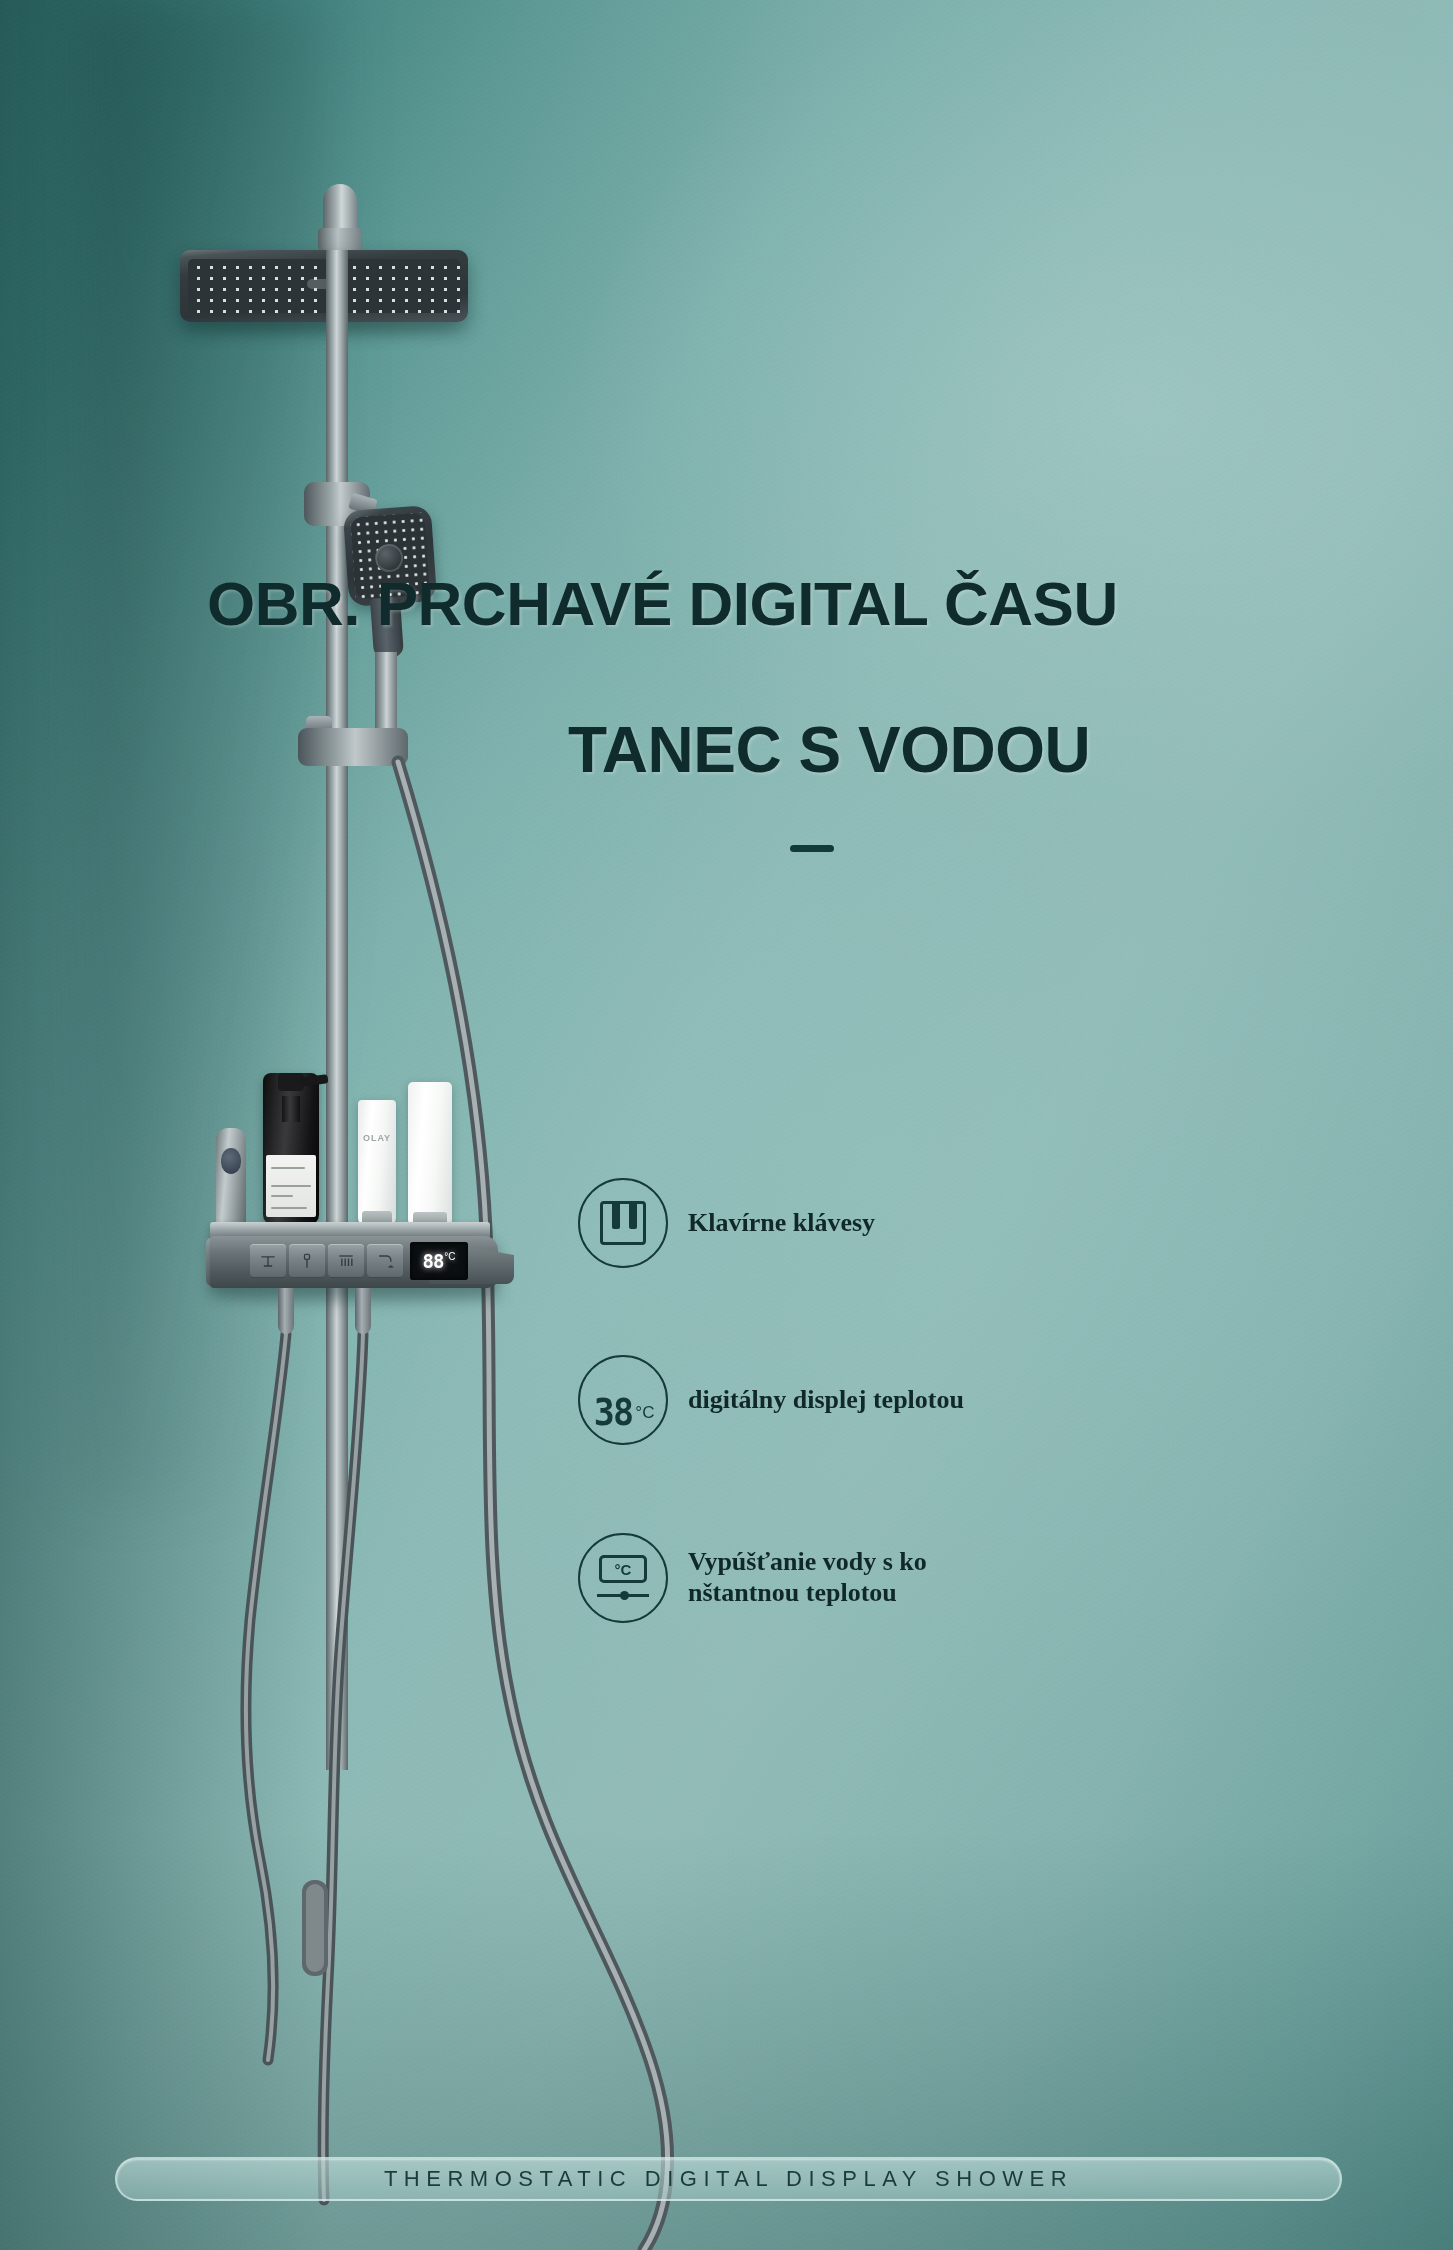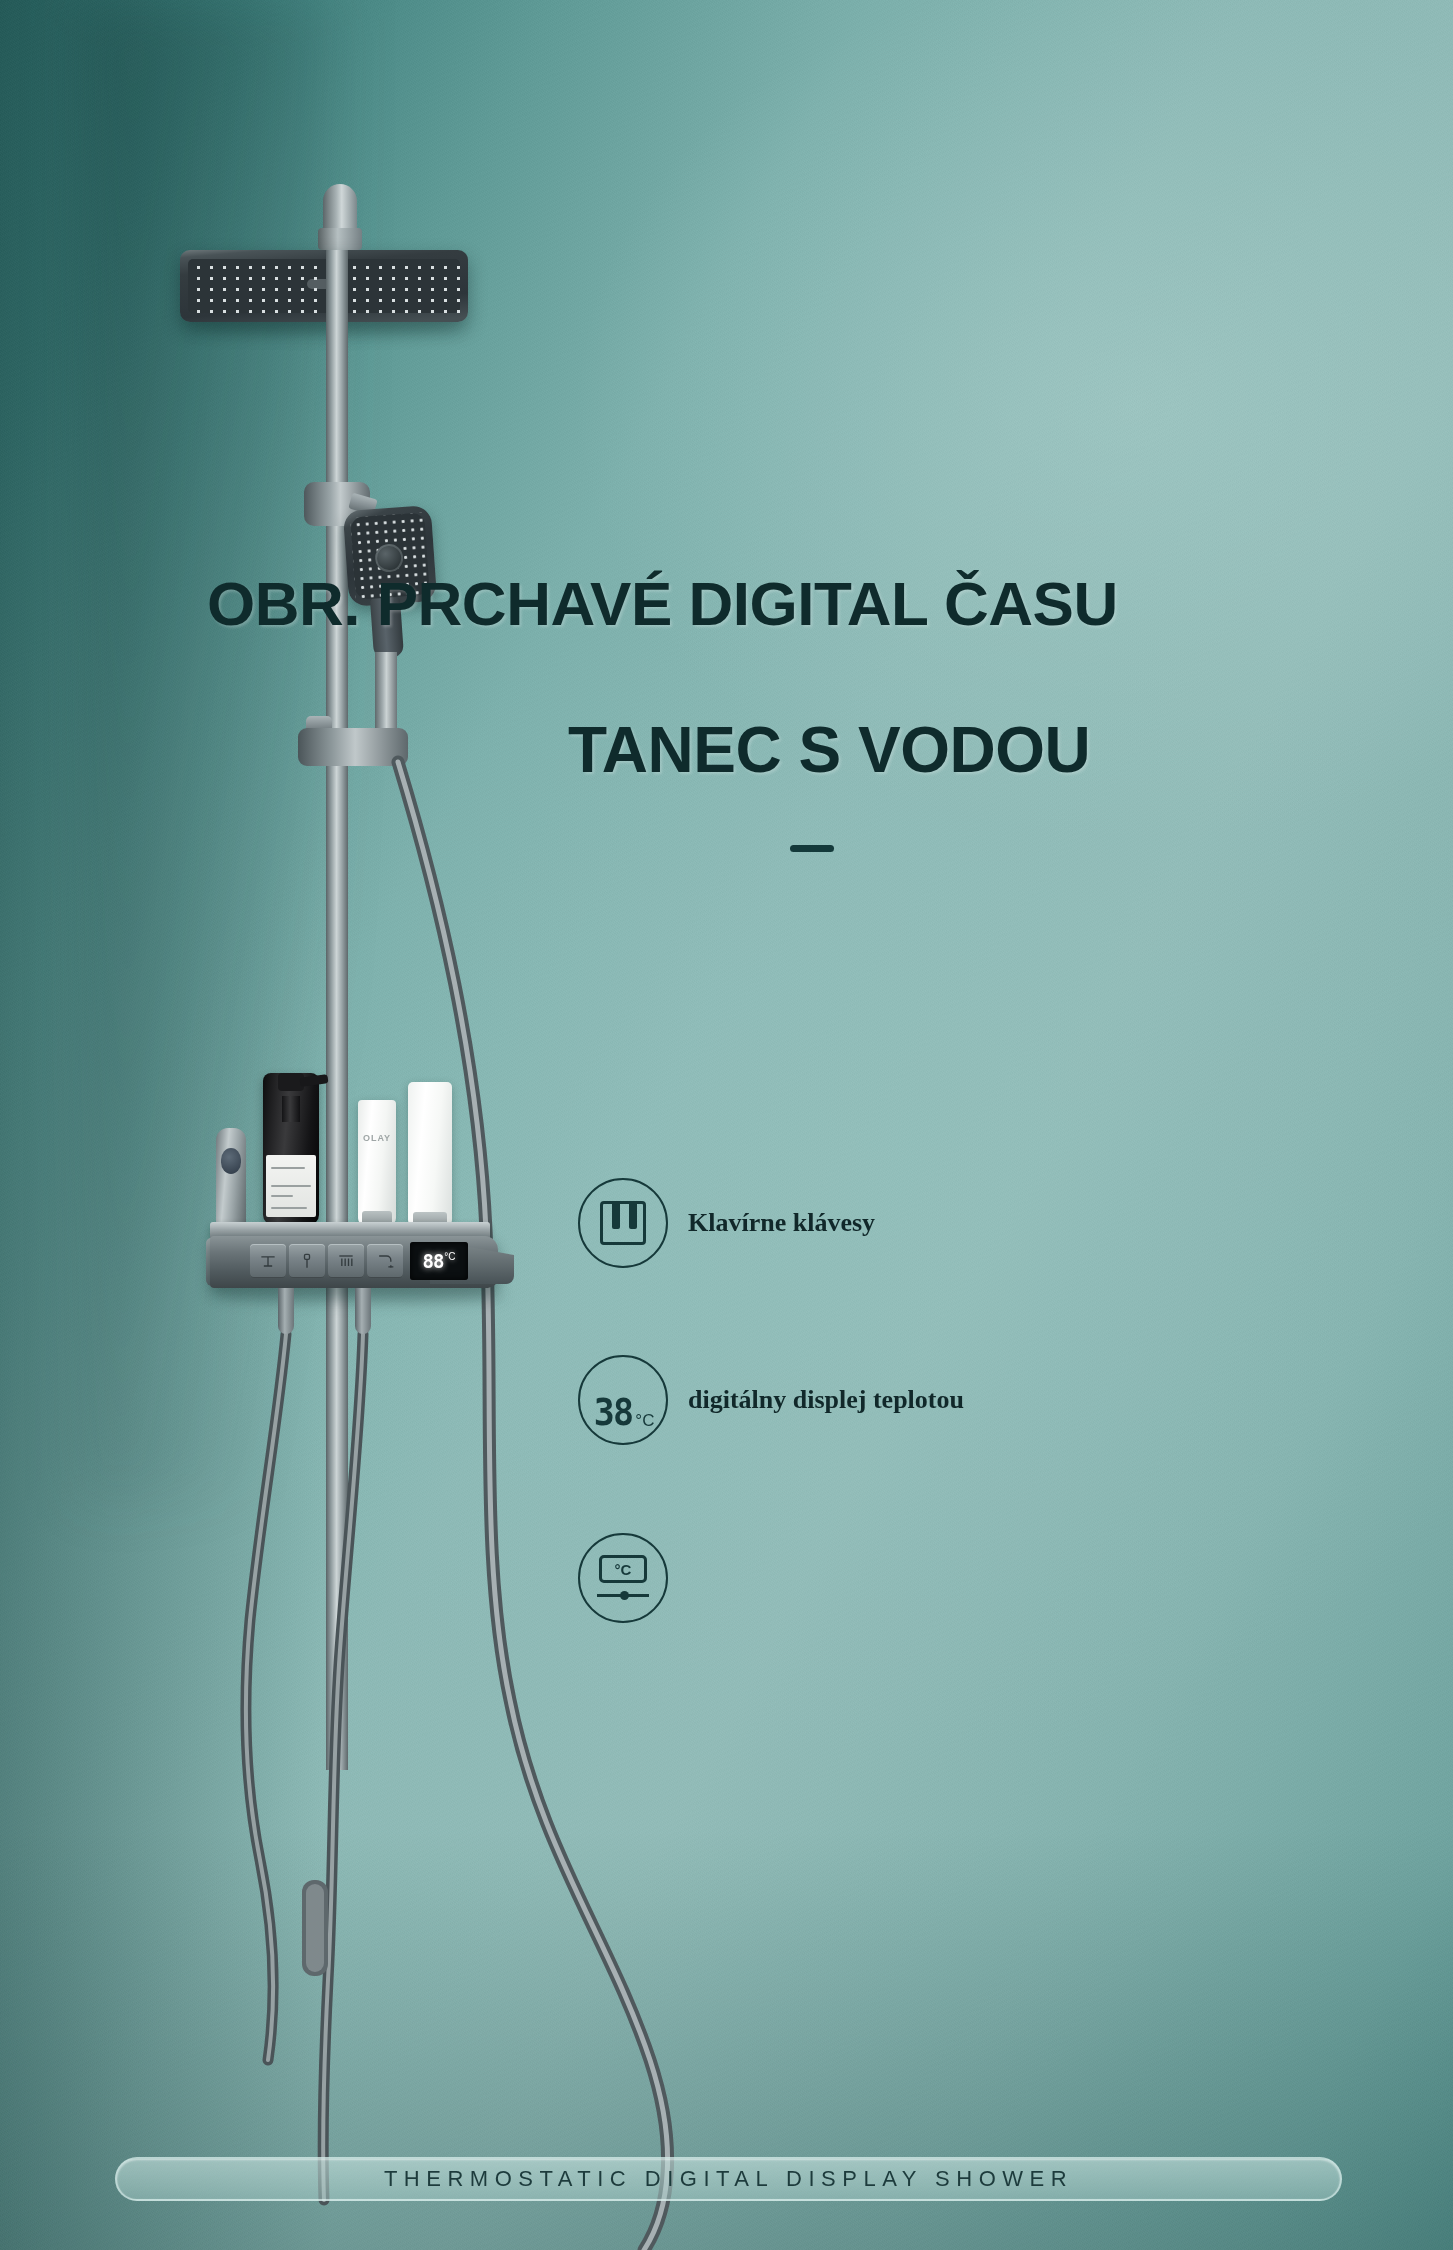--- a/index.html
+++ b/index.html
@@ -79,21 +79,21 @@
 
   
   .piano { width:46px; height:44px; position:relative;
            border:3px solid #16393a; border-radius:4px; background:transparent; }
   .piano i { position:absolute; top:-1px; width:8px; height:26px;
              background:#16393a; border-radius:0 0 2px 2px; }
   .piano i:nth-child(1){ left:9px; }
   .piano i:nth-child(2){ left:26px; }
 
   
-  .seg { display:flex; align-items:flex-end;margin-top:24px; }
+  .seg { display:flex; align-items:center;margin-top:24px; }
   .seg .num { font-family:"DejaVu Sans Mono", monospace; font-weight:700;
               font-size:38px; line-height:1; color:#16393a; letter-spacing:-2px;
               transform:scaleX(.92); }
   .seg .unit { font-family:"Liberation Sans", sans-serif; font-size:17px;
                color:#16393a; margin-left:2px; margin-top:2px; }
 
   
   .thermo { width:52px; height:46px; position:relative; }
   .thermo .scr { position:absolute; left:2px; top:0; width:48px; height:28px;
                  border:3px solid #16393a; border-radius:5px;
@@ -489,17 +489,19 @@
 </div>
 
 <div class="feature" id="feat-2">
   <div class="feat-badge">
     <div class="thermo">
       <div class="scr">°C</div>
       <div class="bar"></div>
       <div class="dot"></div>
     </div>
   </div>
+  <div class="feat-label">Vypúšťanie vody s ko
+nštantnou teplotou</div>
 </div>
 
 <div id="pill">
   <span id="pill-text">THERMOSTATIC DIGITAL DISPLAY SHOWER</span>
 </div>
 
 </body></html>

